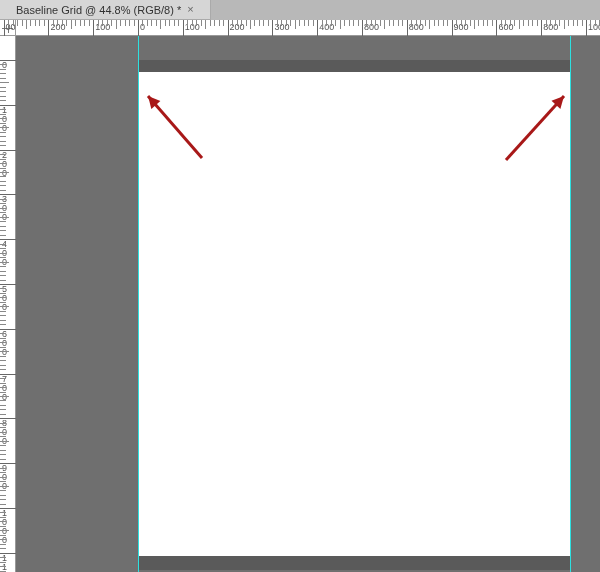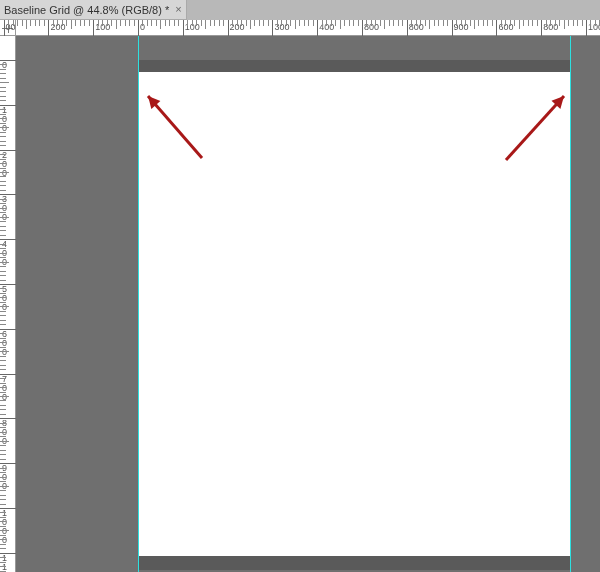--- a/index.html
+++ b/index.html
@@ -8,21 +8,21 @@
 
   
   .tab-bar {
     position: absolute; left: 0; top: 0; width: 100%; height: 20px;
     background: #b8b8b8;
     display: flex; align-items: stretch;
   }
   .doc-tab {
     display: flex; align-items: center; gap: 6px;
     background: #d6d6d6;
-    padding: 0 4px;
+    padding: 0 16px;
     font-size: 11px; color: #333;
     border-right: 1px solid #aaa;
     border-bottom: 1px solid #aaa;
     cursor: pointer;
   }
   .doc-tab .close {
     font-size: 11px; color: #666; cursor: pointer; line-height: 1;
   }
 
   

